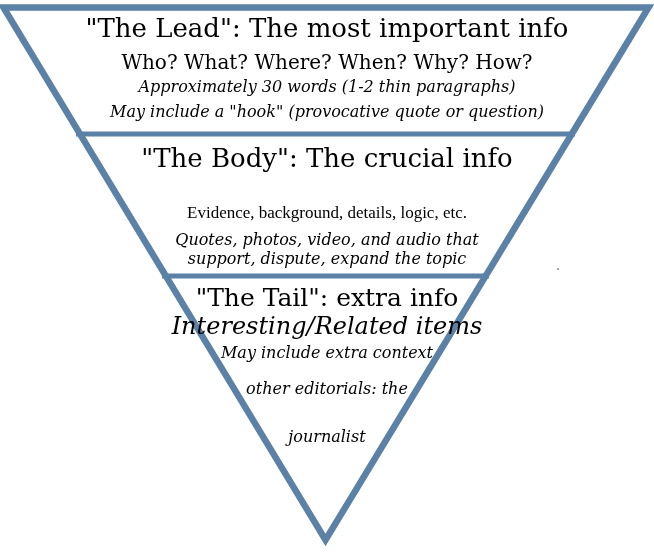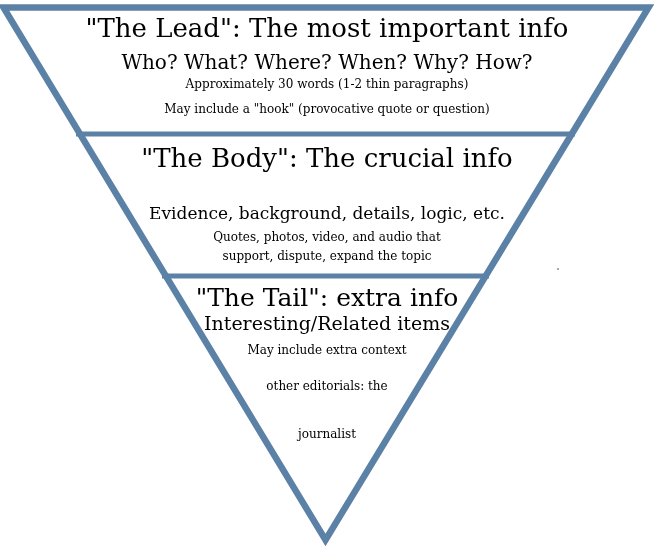--- a/index.html
+++ b/index.html
@@ -26,23 +26,23 @@
     left: 0;
     width: 100%;
     text-align: center;
     white-space: nowrap;
     line-height: 1.2;
     color: #000000;
   }
   .fs26 { font-size: 26px; }
   .fs25 { font-size: 25px; }
   .fs20 { font-size: 20px; }
-  .fs19 { font-size: 19px; }
-  .fs17 { font-size: 17px; }
-  .fs16 { font-size: 12px; }
+  .fs19 { font-size: 24px; font-style: italic; }
+  .fs17 { font-size: 17px; font-family: Liberation Serif, serif; }
+  .fs16 { font-size: 16px; font-style: italic; }
   .speck {
     position: absolute;
     width: 2px;
     height: 2px;
     background: #8a8a8a;
     border-radius: 50%;
   }
 </style>
 </head>
 <body>

